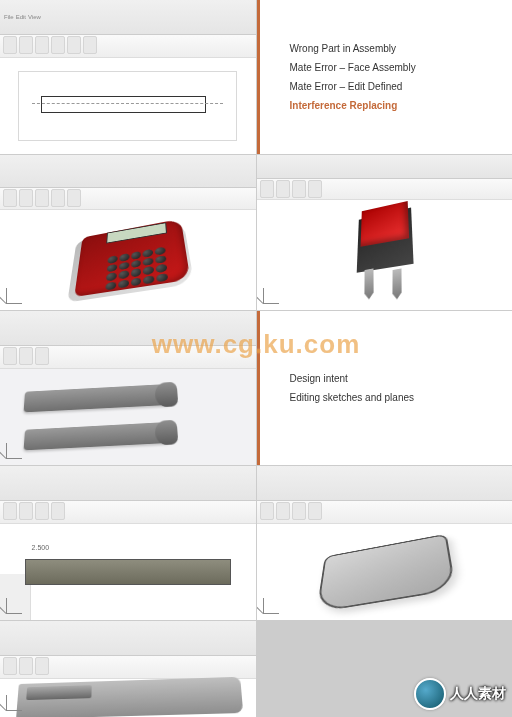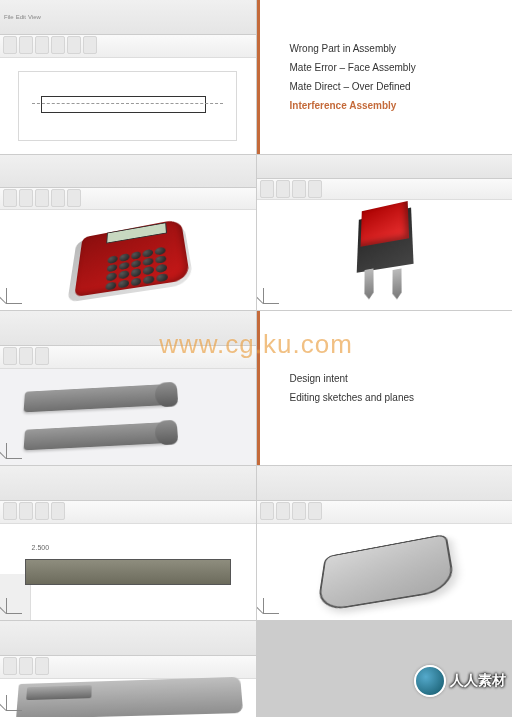--- a/index.html
+++ b/index.html
@@ -247,32 +247,32 @@
     background: #efefef;
     border-right: 1px solid #ddd;
   }
 
   .watermark {
     position: absolute;
     top: 48%;
     left: 50%;
     transform: translate(-50%, -50%);
     font-size: 26px;
-    font-weight: normal;
+    font-weight: bold;
     color: rgba(230, 140, 30, 0.55);
     letter-spacing: 1px;
     pointer-events: none;
     z-index: 50;
     text-shadow: 0 0 2px rgba(255,255,255,.4);
     white-space: nowrap;
   }
 
   .footer-logo {
     position: absolute;
-    bottom: 20px;
+    bottom: 7px;
     right: 6px;
     z-index: 60;
     display: flex;
     align-items: center;
     gap: 4px;
   }
   .footer-logo .badge {
     width: 28px; height: 28px; border-radius: 50%;
     background: radial-gradient(circle at 35% 35%, #5ac, #156);
     border: 2px solid #fff;
@@ -320,22 +320,22 @@
       <div class="dash"></div>
     </div>
   </div>
 </div>
 
 <div class="panel">
   <div class="info-block"></div>
   <div class="text-slide" style="flex:1">
     <div class="slide-line">Wrong Part in Assembly</div>
     <div class="slide-line">Mate Error – Face Assembly</div>
-    <div class="slide-line">Mate Direct – Over Defined</div>
-    <div class="slide-line active">Interference Assembly</div>
+    <div class="slide-line">Mate Error – Edit Defined</div>
+    <div class="slide-line active">Interference Replacing</div>
   </div>
 </div>
 
 <div class="panel">
   <div class="toolbar-area"></div>
   <div class="ribbon">
     <div class="ribbon-btn"></div>
     <div class="ribbon-btn"></div>
     <div class="ribbon-btn"></div>
     <div class="ribbon-btn"></div>

